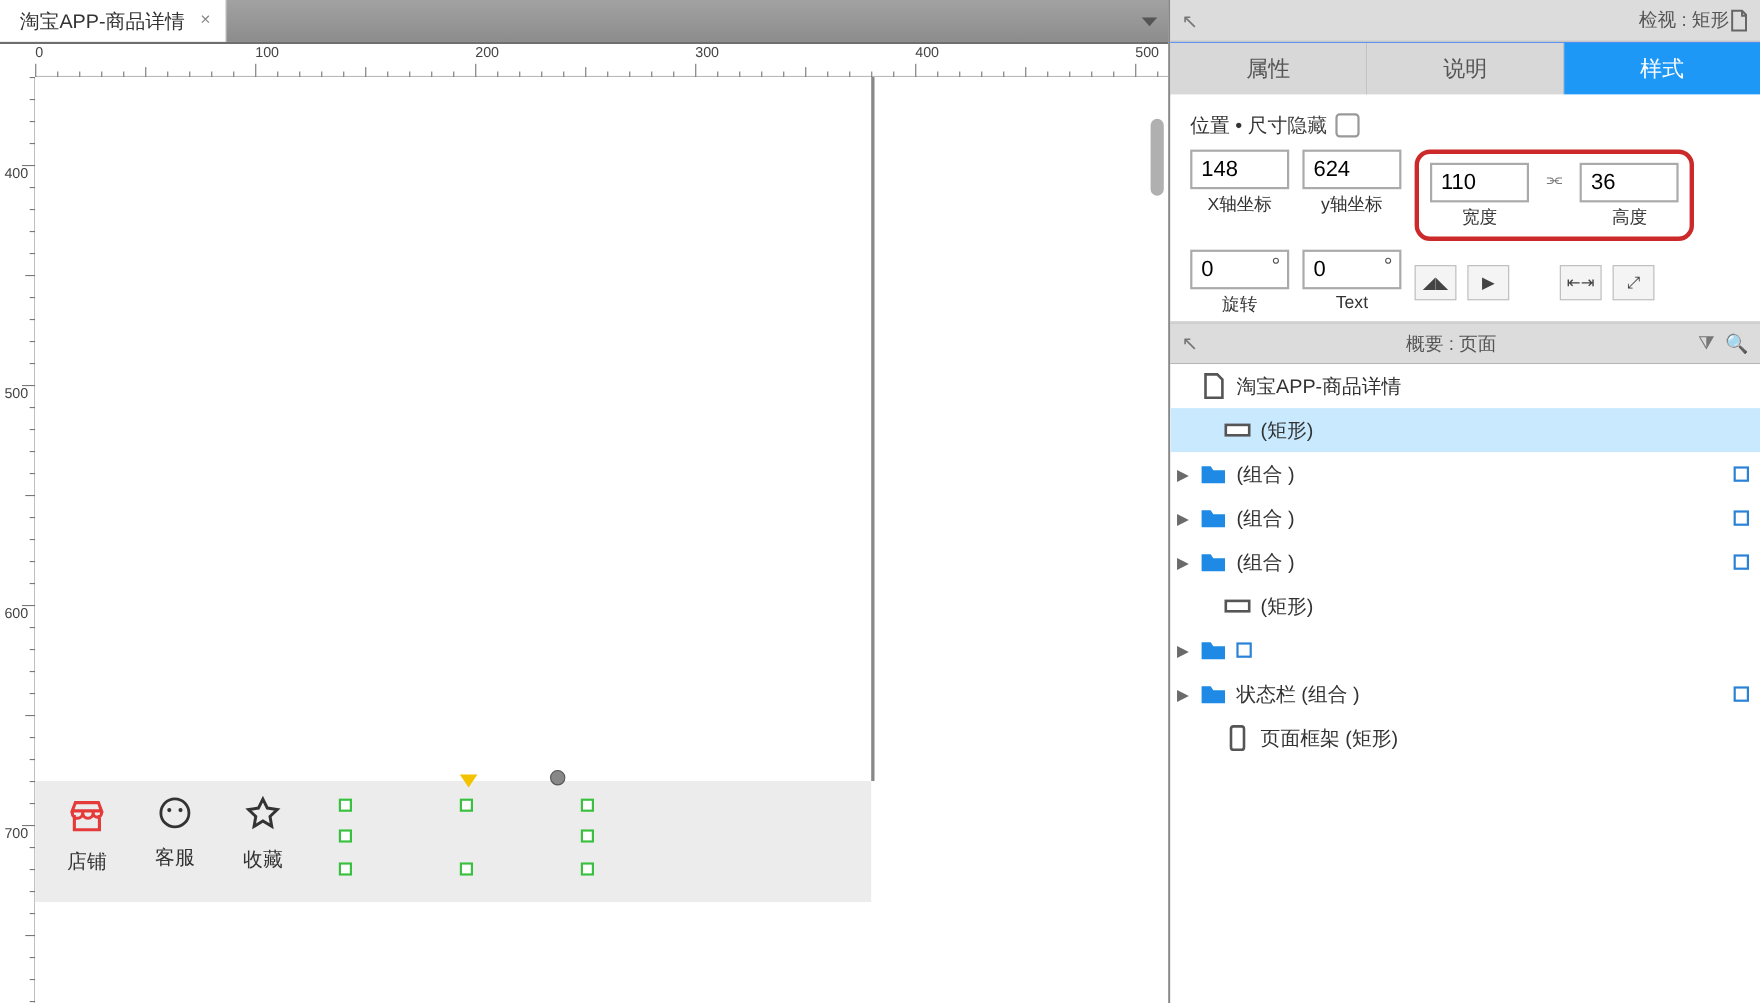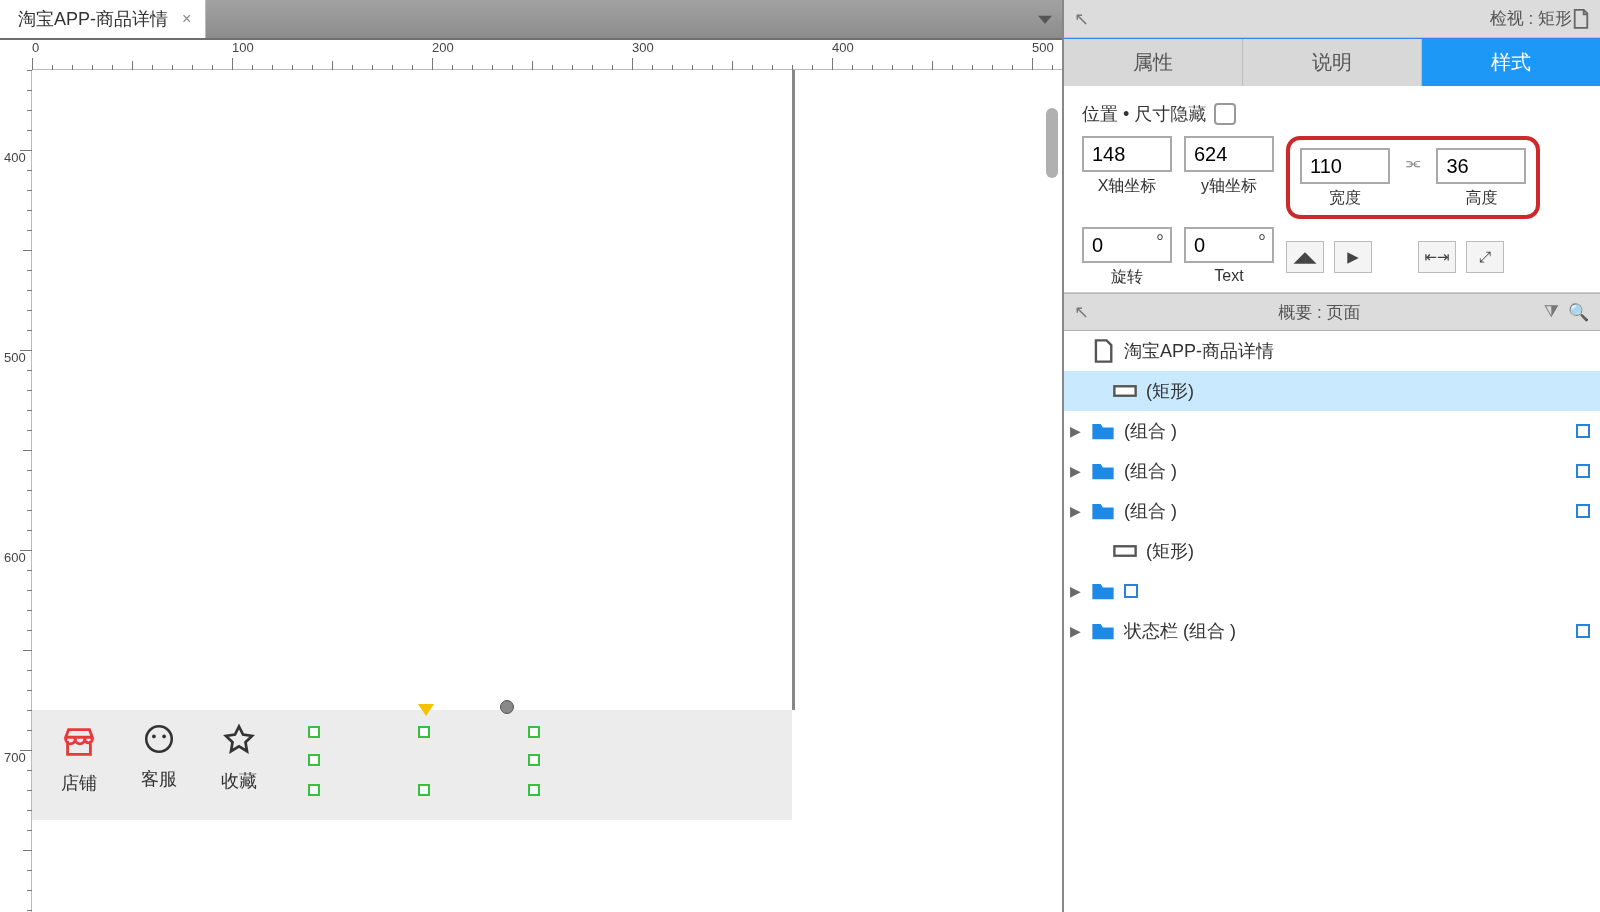--- a/index.html
+++ b/index.html
@@ -542,14 +542,24 @@
         <span class="spacer" style="width:0px"></span>
         <span class="caret">▶</span>
         <span class="oico">
           <svg viewBox="0 0 22 22">
             <path fill="#1e8ae6" d="M2 5h7l2 3h9v10H2z"></path>
           </svg>
         </span>
         <span class="olabel">状态栏 (组合 )</span>
         <span class="master"></span>
       </div>
+      <div class="orow">
+        <span class="spacer" style="width:22px"></span>
+        <span class="caret"></span>
+        <span class="oico">
+          <svg viewBox="0 0 22 22">
+            <rect x="6" y="2" width="10" height="18" rx="2" fill="none" stroke="#555" stroke-width="2"></rect>
+          </svg>
+        </span>
+        <span class="olabel">页面框架 (矩形)</span>
+      </div>
     </div>
 </div>
 
 </body></html>

